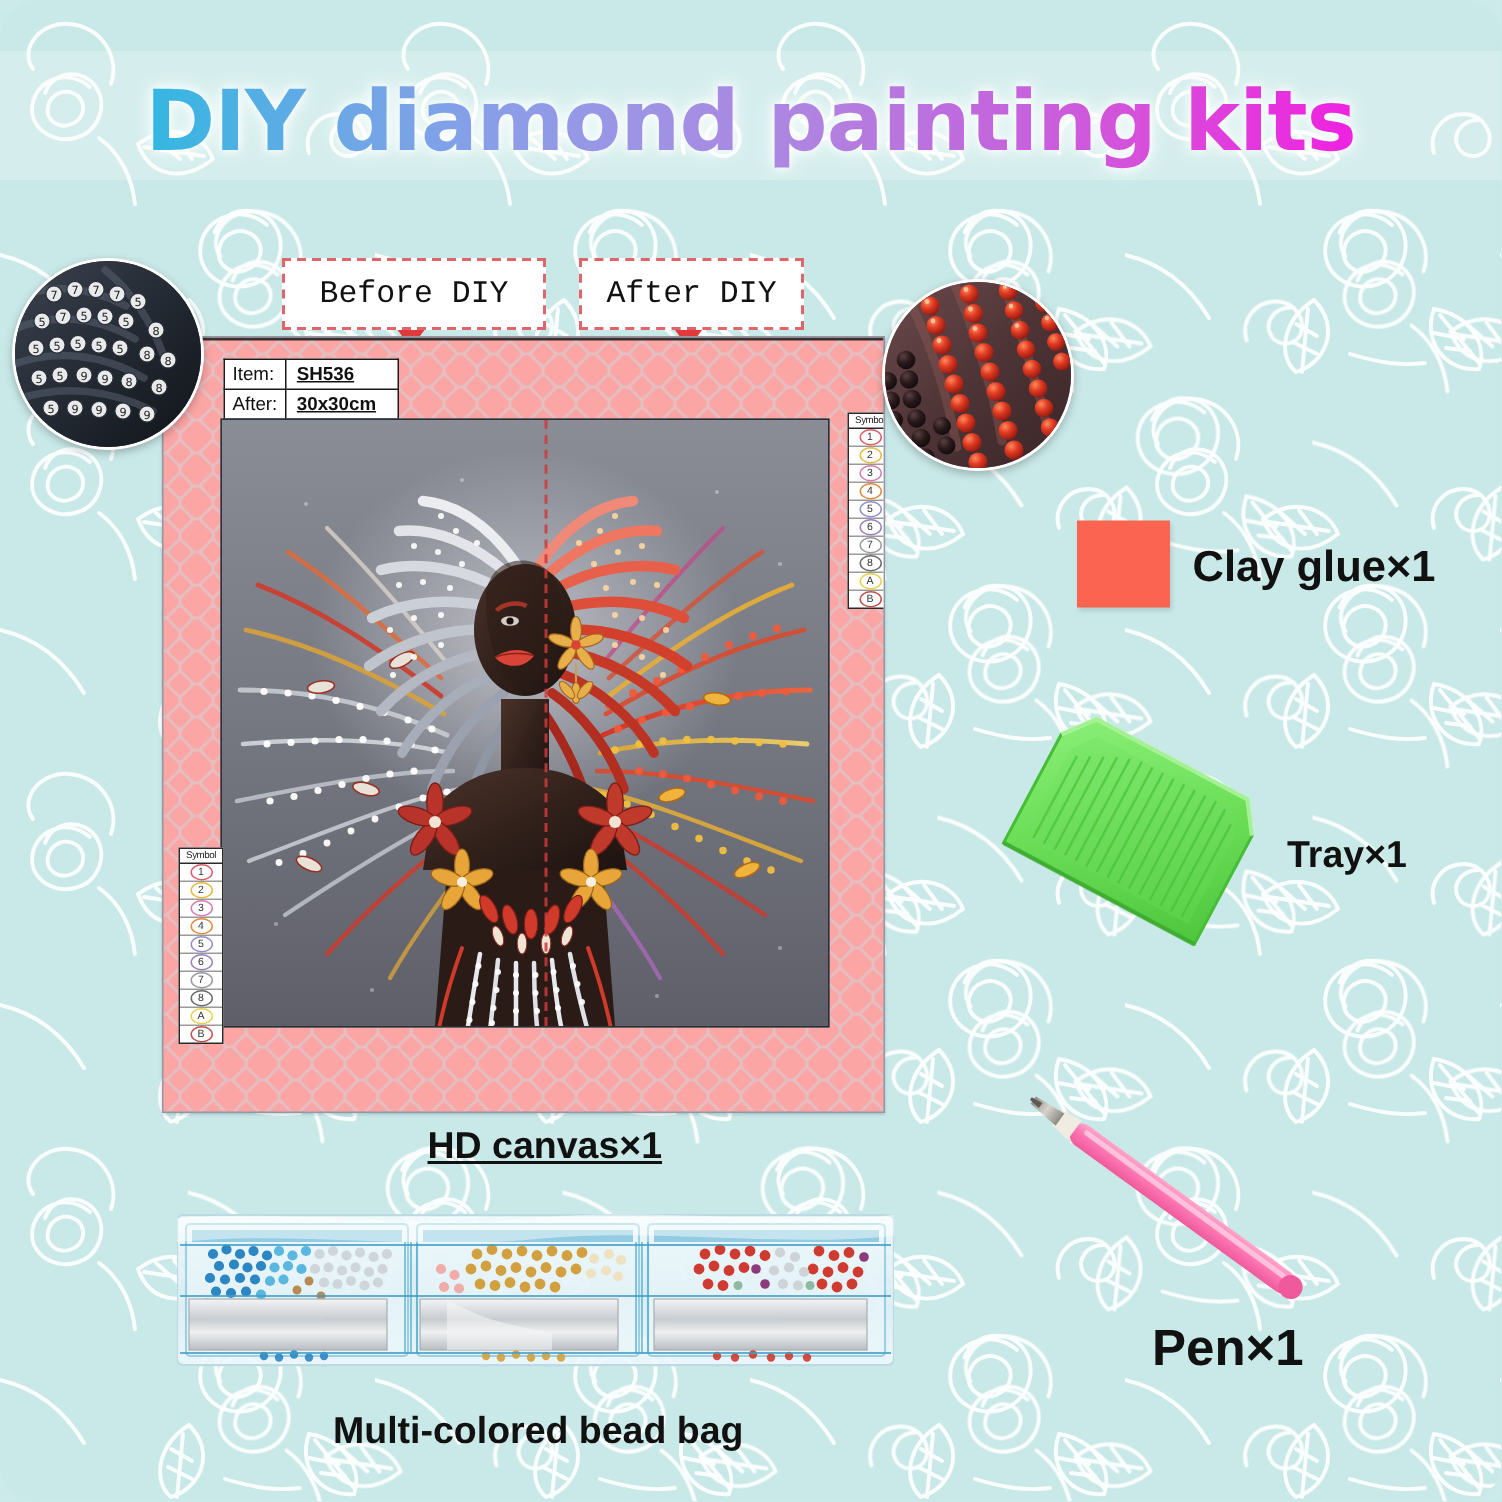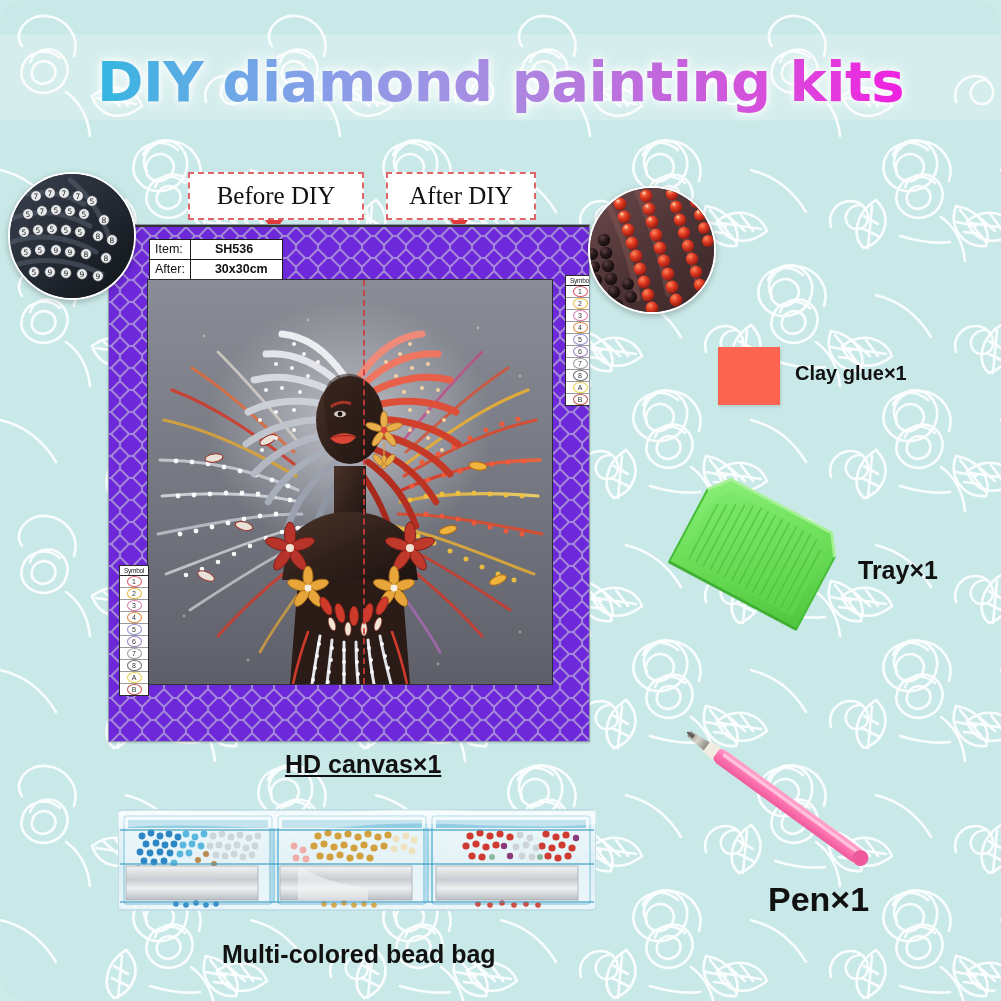--- a/index.html
+++ b/index.html
@@ -25,48 +25,48 @@
     -webkit-background-clip:text;background-clip:text;color:transparent;
     -webkit-text-fill-color:transparent;
     text-shadow:none;
     filter:drop-shadow(0 0 3px rgba(255,255,255,.95)) drop-shadow(0 0 6px rgba(255,255,255,.8));
     white-space:nowrap;
   }
 
   
   .tag{
     position:absolute;background:#ffffff;border:2px dashed #e0656b;
-    text-align:center;color:#111;font-size:25px;
-    font-family:Liberation Serif, serif;
+    text-align:center;color:#111;font-size:21px;
+    font-family:Liberation Mono, monospace;
     display:flex;align-items:center;justify-content:center;
   }
   .tag-before{left:188px;top:172px;width:172px;height:44px;}
   .tag-after{left:386px;top:172px;width:146px;height:44px;text-align:right;}
   .caret{position:absolute;width:0;height:0;border-left:9px solid transparent;border-right:9px solid transparent;border-top:12px solid #e03b3b;}
   .caret-before{left:265px;top:220px;}
   .caret-after{left:450px;top:220px;}
 
   
   .canvas-sheet{
     position:absolute;left:108px;top:224px;width:480px;height:516px;
-    background:#6d28d9;border:1px solid #8d99a6;
+    background:#fca5a5;border:1px solid #8d99a6;
     box-shadow:0 1px 2px rgba(0,0,0,.18);
     overflow:hidden;
   }
   .canvas-tex{position:absolute;inset:0;opacity:.55;}
   .sheet-top-rule{position:absolute;left:0;top:0;width:100%;height:2px;background:#333;}
 
   .info-table{
     position:absolute;left:40px;top:14px;border:1.6px solid #1b1b1b;
     background:#fff;font-size:12.5px;color:#111;border-collapse:collapse;
     font-family:"Liberation Sans",sans-serif;
   }
   .info-table td{border:1.4px solid #1b1b1b;padding:1px 5px;white-space:nowrap;line-height:1.35;}
   .info-table td.k{font-weight:normal;}
-  .info-table td.v{font-weight:bold;padding-left:24px;padding-right:14px;}
+  .info-table td.v{font-weight:bold;padding-left:7px;padding-right:14px;text-decoration:underline;}
 
   
   .painting{
     position:absolute;left:38px;top:54px;width:404px;height:404px;
     border:1px solid #2a2f38;overflow:hidden;background:#6d6f78;
   }
   .art-divider{position:absolute;left:215px;top:0;bottom:0;width:0;border-left:2px dashed #cf3a3a;opacity:.85;}
 
   
   .legend{
@@ -89,21 +89,21 @@
   .mag-left{left:8px;top:172px;width:124px;height:124px;background:#2c3440;}
   .mag-right{left:588px;top:186px;width:124px;height:124px;background:#5c4b50;}
 
   
   .cap{
     position:absolute;color:#111;font-weight:bold;
     font-family:"Liberation Sans",sans-serif;white-space:nowrap;
   }
   .cap-hd{left:285px;top:750px;font-size:25px;text-decoration:underline;}
   .cap-bead{left:222px;top:940px;font-size:25px;}
-  .cap-glue{left:795px;top:362px;font-size:20px;}
+  .cap-glue{left:795px;top:362px;font-size:29px;}
   .cap-tray{left:858px;top:556px;font-size:25px;}
   .cap-pen{left:768px;top:880px;font-size:34px;}
 
   
   .glue{position:absolute;left:718px;top:347px;width:62px;height:58px;background:#fb6450;box-shadow:1px 2px 3px rgba(0,0,0,.12);}
 
   .tray-wrap{position:absolute;left:660px;top:478px;width:180px;height:170px;}
   .pen-wrap{position:absolute;left:660px;top:700px;width:250px;height:215px;}
 
   

